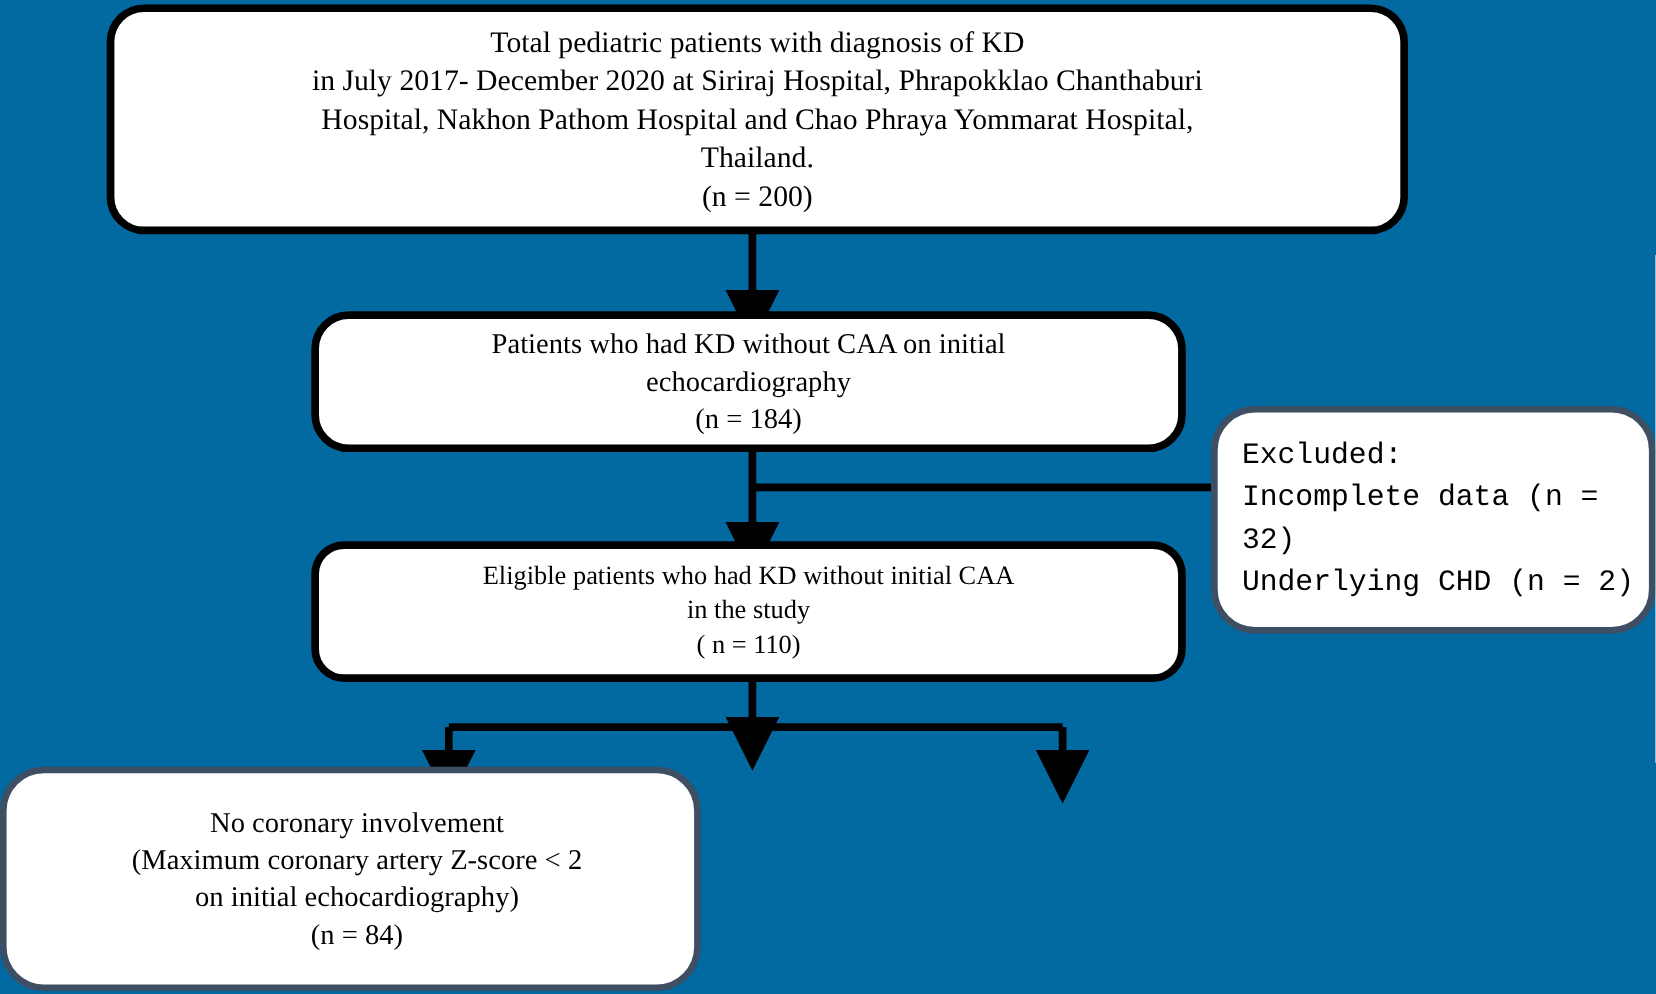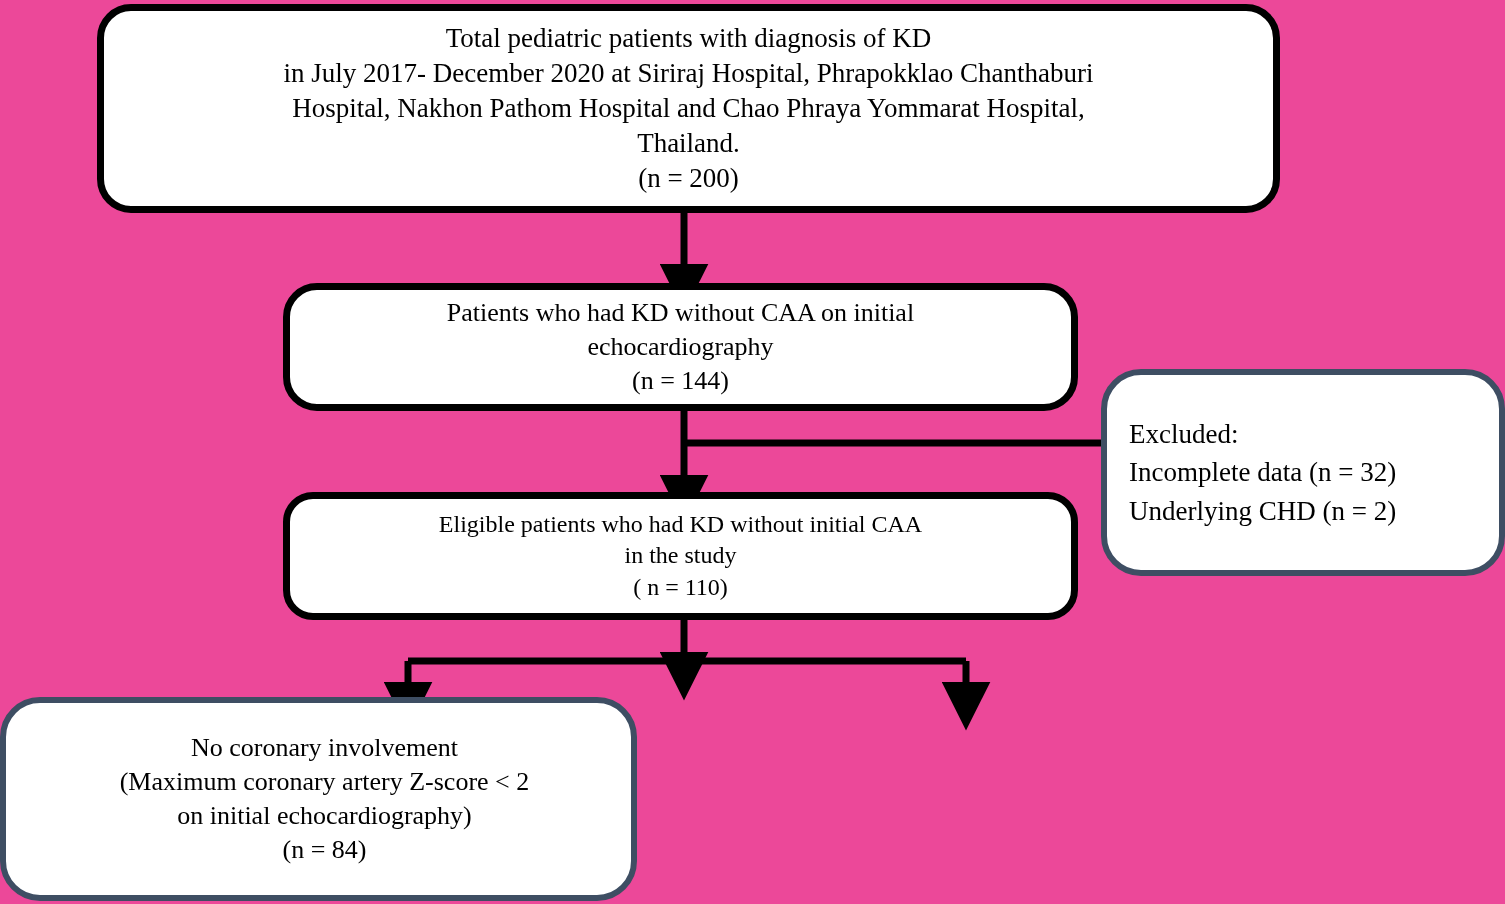--- a/index.html
+++ b/index.html
@@ -4,21 +4,21 @@
 <style>
   html, body {
     margin: 0;
     padding: 0;
     background: #ffffff;
   }
   #canvas {
     position: relative;
     width: 1505px;
     height: 904px;
-    background: #ec4899;
+    background: #0369a1;
     overflow: hidden;
     font-family: "Liberation Serif", "DejaVu Serif", serif;
     color: #000000;
   }
   .node {
     position: absolute;
     box-sizing: border-box;
     display: flex;
     align-items: center;
     justify-content: center;
@@ -80,25 +80,25 @@
     <div class="txt">Total pediatric patients with diagnosis of KD
 in July 2017- December 2020 at Siriraj Hospital, Phrapokklao Chanthaburi
 Hospital, Nakhon Pathom Hospital and Chao Phraya Yommarat Hospital,
 Thailand.
 (n = 200)</div>
   </div>
 
   <div class="node black" style="left:283px; top:283px; width:795px; height:128px; font-size:26px;">
     <div class="txt">Patients who had KD without CAA on initial
 echocardiography
-(n = 144)</div>
+(n = 184)</div>
   </div>
 
   <div class="node slate" style="left:1101px; top:369px; width:404px; height:207px; font-size:27px;
-              justify-content:center; padding-left:22px; text-align:left;">
+              justify-content:center; padding-left:22px; text-align:left;font-family:Liberation Mono, monospace;">
     <div class="txt" style="text-align:left; line-height:1.42;">Excluded:
 Incomplete data (n = 32)
 Underlying CHD (n = 2)</div>
   </div>
 
   <div class="node black" style="left:283px; top:492px; width:795px; height:128px; font-size:24px;border-radius:30px;">
     <div class="txt">Eligible patients who had KD without initial CAA
 in the study
 ( n = 110)</div>
   </div>

